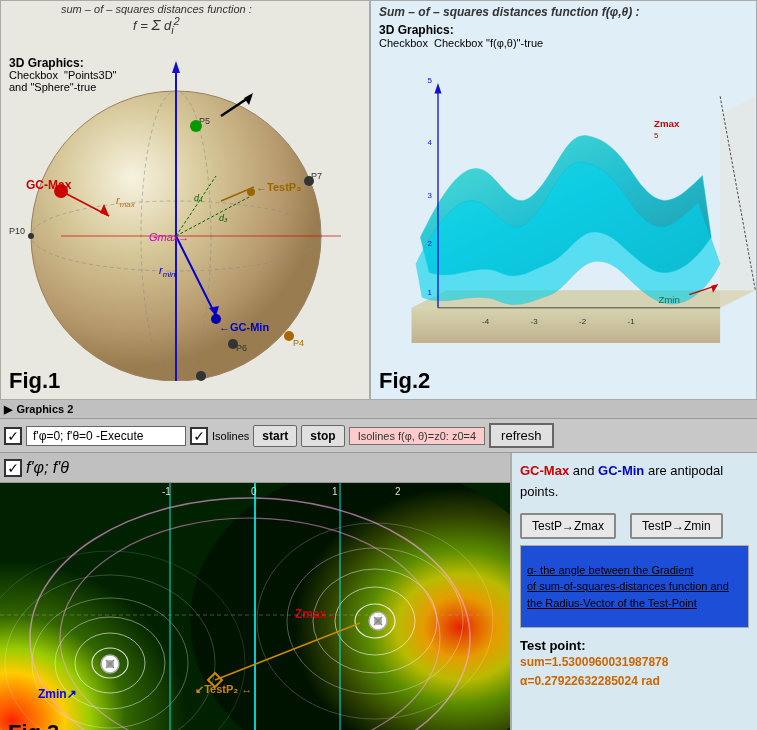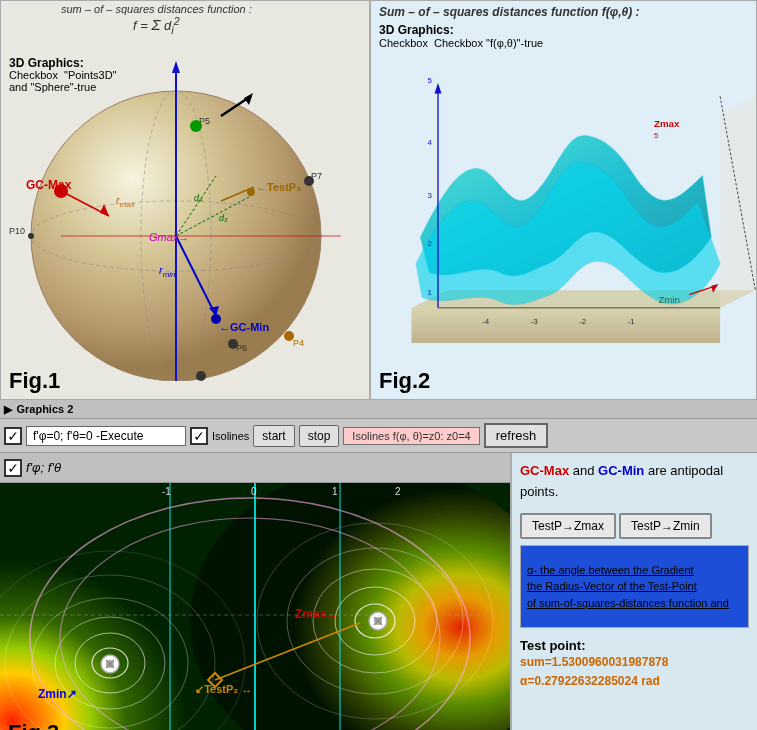--- a/index.html
+++ b/index.html
@@ -75,20 +75,21 @@
       min-width: 160px;
     }
 
     .toolbar-btn {
       background: #e0e0e0;
       border: 1px solid #666;
       padding: 3px 8px;
       font-size: 12px;
       cursor: pointer;
       border-radius: 2px;
+      font-weight: bold;
     }
 
     .isolines-label {
       background: #ffcccc;
       border: 1px solid #737373;
       padding: 2px 8px;
       font-size: 11px;
       color: #333;
     }
 
@@ -157,21 +158,21 @@
       background: #1d4ed8;
       border: 1px solid #aaa;
       padding: 16px 6px;
       font-size: 11px;
       line-height: 1.5;
       text-decoration: underline;
     }
 
     .btn-row {
       display: flex;
-      gap: 3px;
+      gap: 14px;
       margin-top: 4px;
     }
 
     .action-btn {
       background: #e8e8e8;
       border: 2px solid #888;
       padding: 4px 10px;
       font-size: 12px;
       cursor: pointer;
       border-radius: 2px;
@@ -413,21 +414,21 @@
   <div class="isolines-label">Isolines f(φ, θ)=z0: z0=4</div>
   <button class="refresh-btn">refresh</button>
 </div>
 
 <div class="bottom-row">
 
   <div class="panel-bottom-left">
 
     <div class="toolbar2">
       <div class="toolbar-checkbox checked"></div>
-      <span style="font-size:13px; font-style:italic;">f'φ; f'θ</span>
+      <span style="font-size:16px; font-style:italic;">f'φ; f'θ</span>
     </div>
 
     <div style="position:relative; width:510px; height:265px; overflow:hidden;">
       <svg viewBox="0 0 510 265" style="width:510px; height:265px;">
         <defs>
 
           <radialGradient id="leftGrad" cx="22%" cy="68%" r="50%">
             <stop offset="0%" stop-color="#ff2200"></stop>
             <stop offset="8%" stop-color="#ff5500"></stop>
             <stop offset="18%" stop-color="#ff8800"></stop>
@@ -517,22 +518,22 @@
       <span>are antipodal points.</span>
     </div>
 
     <div class="btn-row">
       <button class="action-btn">TestP→Zmax</button>
       <button class="action-btn">TestP→Zmin</button>
     </div>
 
     <div class="info-section">
       <div>α- the angle between the Gradient</div>
+      <div>of sum-of-squares-distances function and</div>
       <div>the Radius-Vector of the Test-Point</div>
-      <div>of sum-of-squares-distances function and</div>
     </div>
 
     <div class="test-point-section">
       <div class="test-bold">Test point:</div>
       <div class="test-value">sum=1.53009600319878​78</div>
       <div class="test-value">α=0.27922632285024 rad</div>
     </div>
   </div>
 </div>
 

